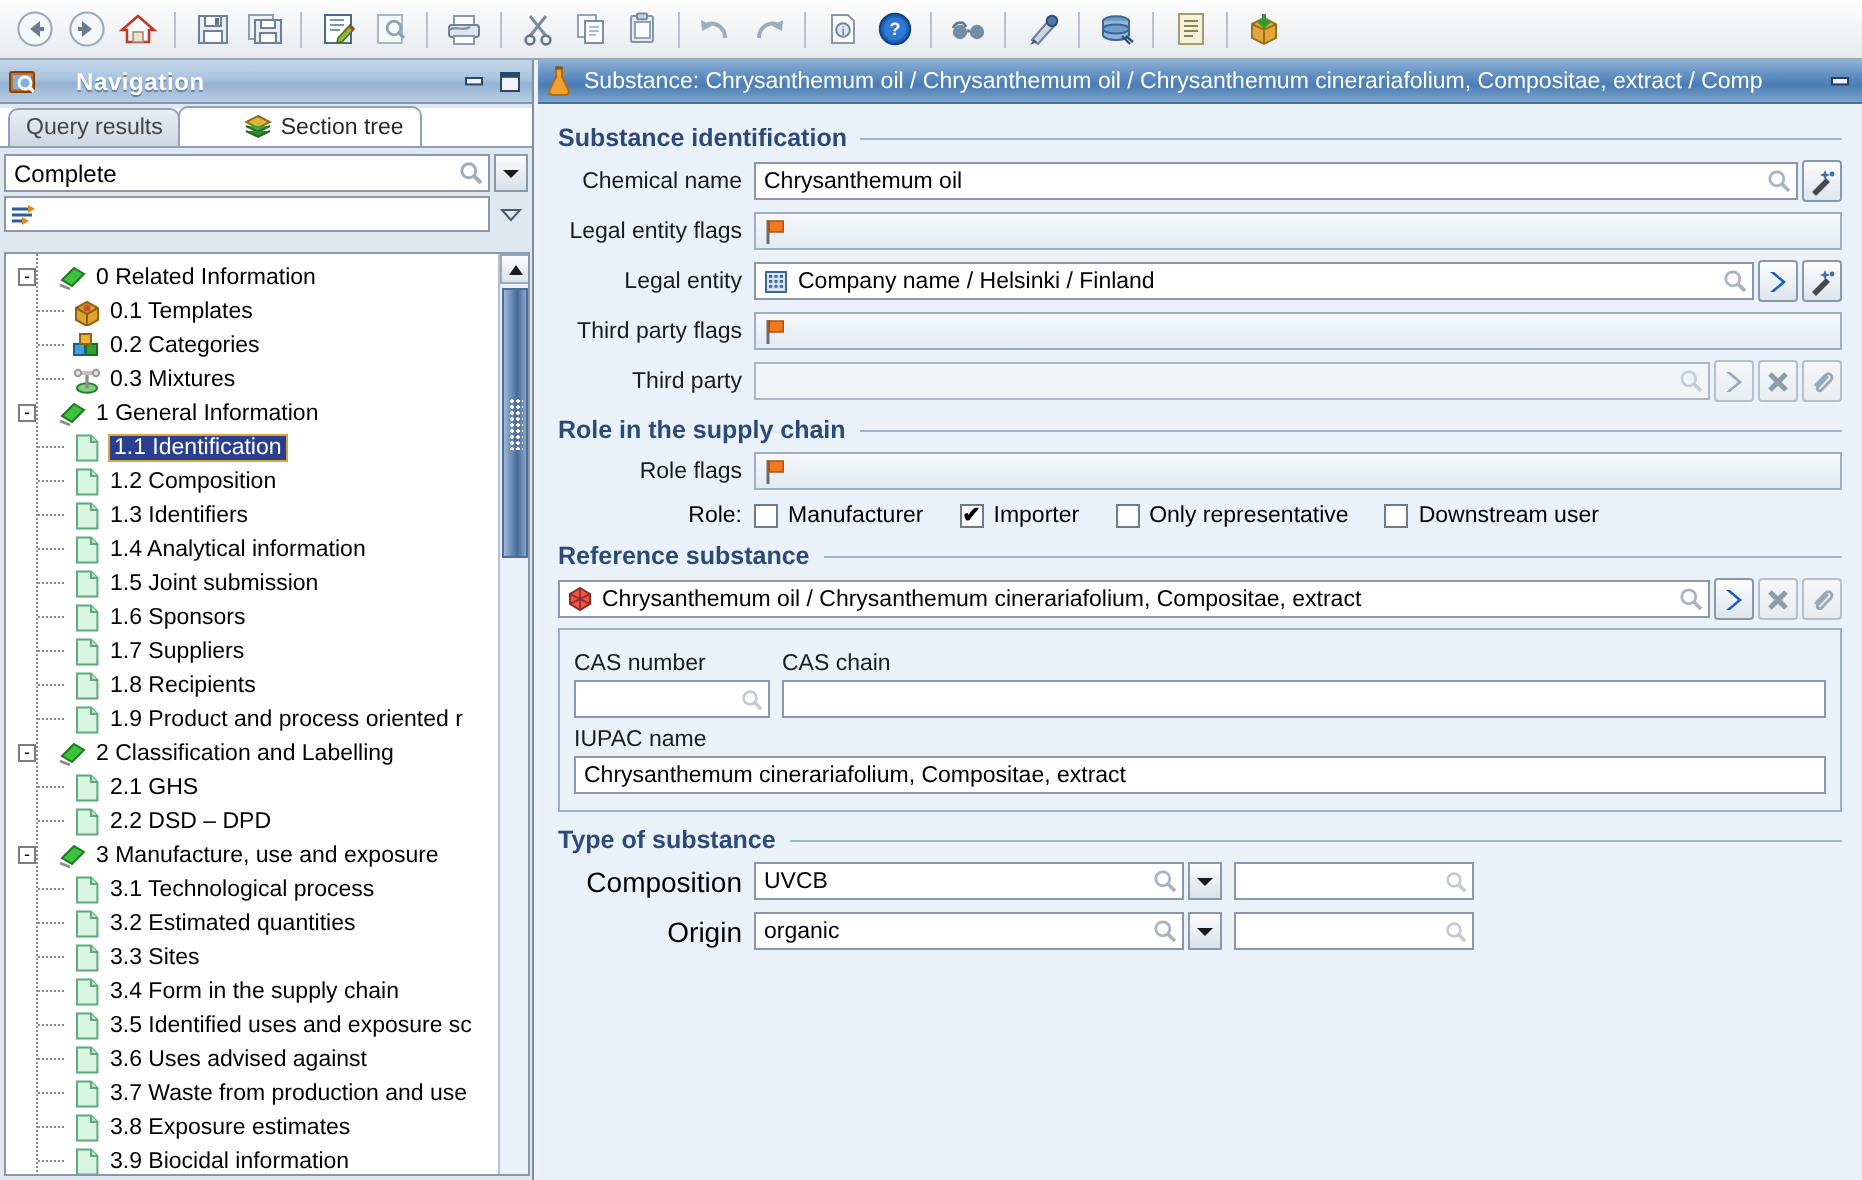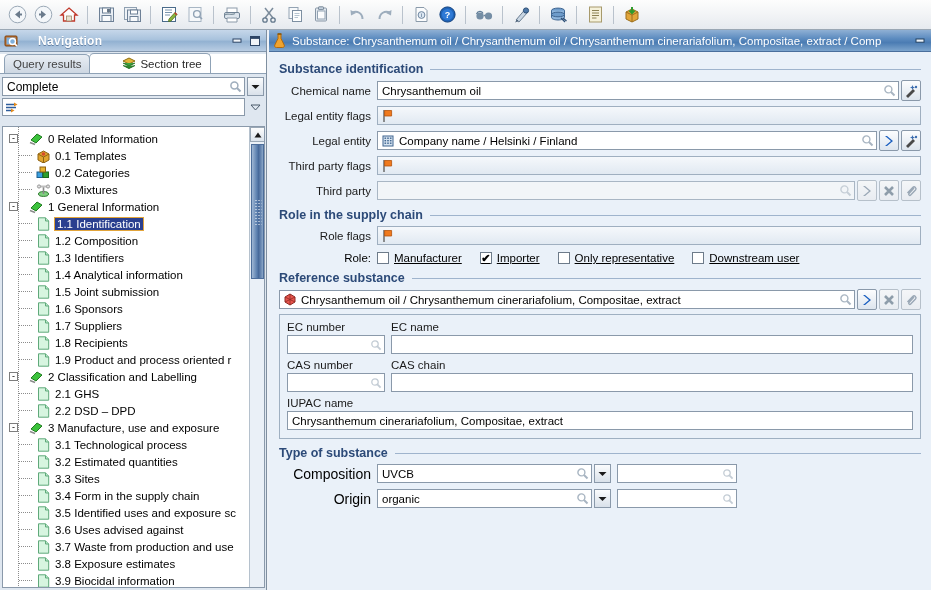--- a/index.html
+++ b/index.html
@@ -138,21 +138,21 @@
   .sqbtn {
     width: 20px; height: 21px; margin-left: 2px; flex:0 0 auto;
     background: linear-gradient(to bottom,#fcfdfe,#dde5ee);
     border:1px solid #8a99aa; border-radius:2px;
     display:flex; align-items:center; justify-content:center;
   }
   .sqbtn.disabled { background: linear-gradient(to bottom,#f4f6f8,#e8ecf1); border-color:#b6c0ca; }
 
   .roles { display:flex; align-items:center; margin: 7px 0 2px 0; }
   .roles .rlabel { width: 98px; text-align:right; padding-right:6px; font-size:11.5px; }
-  .cbox-item { display:flex; align-items:center; margin-right: 18px; font-size:11.5px;text-decoration:underline; }
+  .cbox-item { display:flex; align-items:center; margin-right: 18px; font-size:11.5px; }
   .cbox { width:12px; height:12px; background:#fff; border:1px solid #6d7b8a; margin-right:5px;
           display:flex; align-items:center; justify-content:center; flex:0 0 auto; }
   .cbox .mark { font-size: 11px; line-height: 10px; color:#000; font-weight:bold; }
 
   .subbox { border:1px solid #9fb0c2; background:#eaf1f9; padding: 6px 7px 8px 7px; margin-top: 4px; }
   .twocol { display:flex; }
   .col-a { width: 98px; flex:0 0 auto; margin-right: 6px; }
   .col-b { flex:1; min-width:0; }
   .sublabel { font-size:11.5px; color:#1a1a1a; margin-bottom:2px; }
   .sfield { height:19px; background:#fff; border:1px solid #8a99aa; display:flex; align-items:center;
@@ -952,40 +952,20 @@
           <div class="sqbtn disabled">
             <span>
               <svg width="14" height="14" viewBox="0 0 14 14">
                   <path d="M10 4 L5 9.5 c-1 1.1 .6 2.6 1.7 1.5 L11.5 6 c1.6 -1.8 -1 -4.3 -2.8 -2.5 L3.5 9" stroke="#9aa8b6" fill="none" stroke-width="1.4"></path>
                 </svg>
             </span>
           </div>
         </div>
 
         <div class="subbox">
-          <div class="twocol">
-            <div class="col-a">
-              <div class="sublabel">EC number</div>
-              <div class="sfield">
-                <span class="val"></span>
-                <span class="mag" style="opacity:.55">
-                  <svg width="12" height="12" viewBox="0 0 12 12">
-                      <circle cx="5" cy="5" r="3.2" fill="none" stroke="#93a3b3" stroke-width="1.3"></circle>
-                      <path d="M7.4 7.4 L10.6 10.6" stroke="#93a3b3" stroke-width="1.8"></path>
-                    </svg>
-                </span>
-              </div>
-            </div>
-            <div class="col-b">
-              <div class="sublabel">EC name</div>
-              <div class="sfield">
-                <span class="val"></span>
-              </div>
-            </div>
-          </div>
 
           <div class="twocol" style="margin-top:5px">
             <div class="col-a">
               <div class="sublabel">CAS number</div>
               <div class="sfield">
                 <span class="val"></span>
                 <span class="mag" style="opacity:.55">
                   <svg width="12" height="12" viewBox="0 0 12 12">
                       <circle cx="5" cy="5" r="3.2" fill="none" stroke="#93a3b3" stroke-width="1.3"></circle>
                       <path d="M7.4 7.4 L10.6 10.6" stroke="#93a3b3" stroke-width="1.8"></path>

